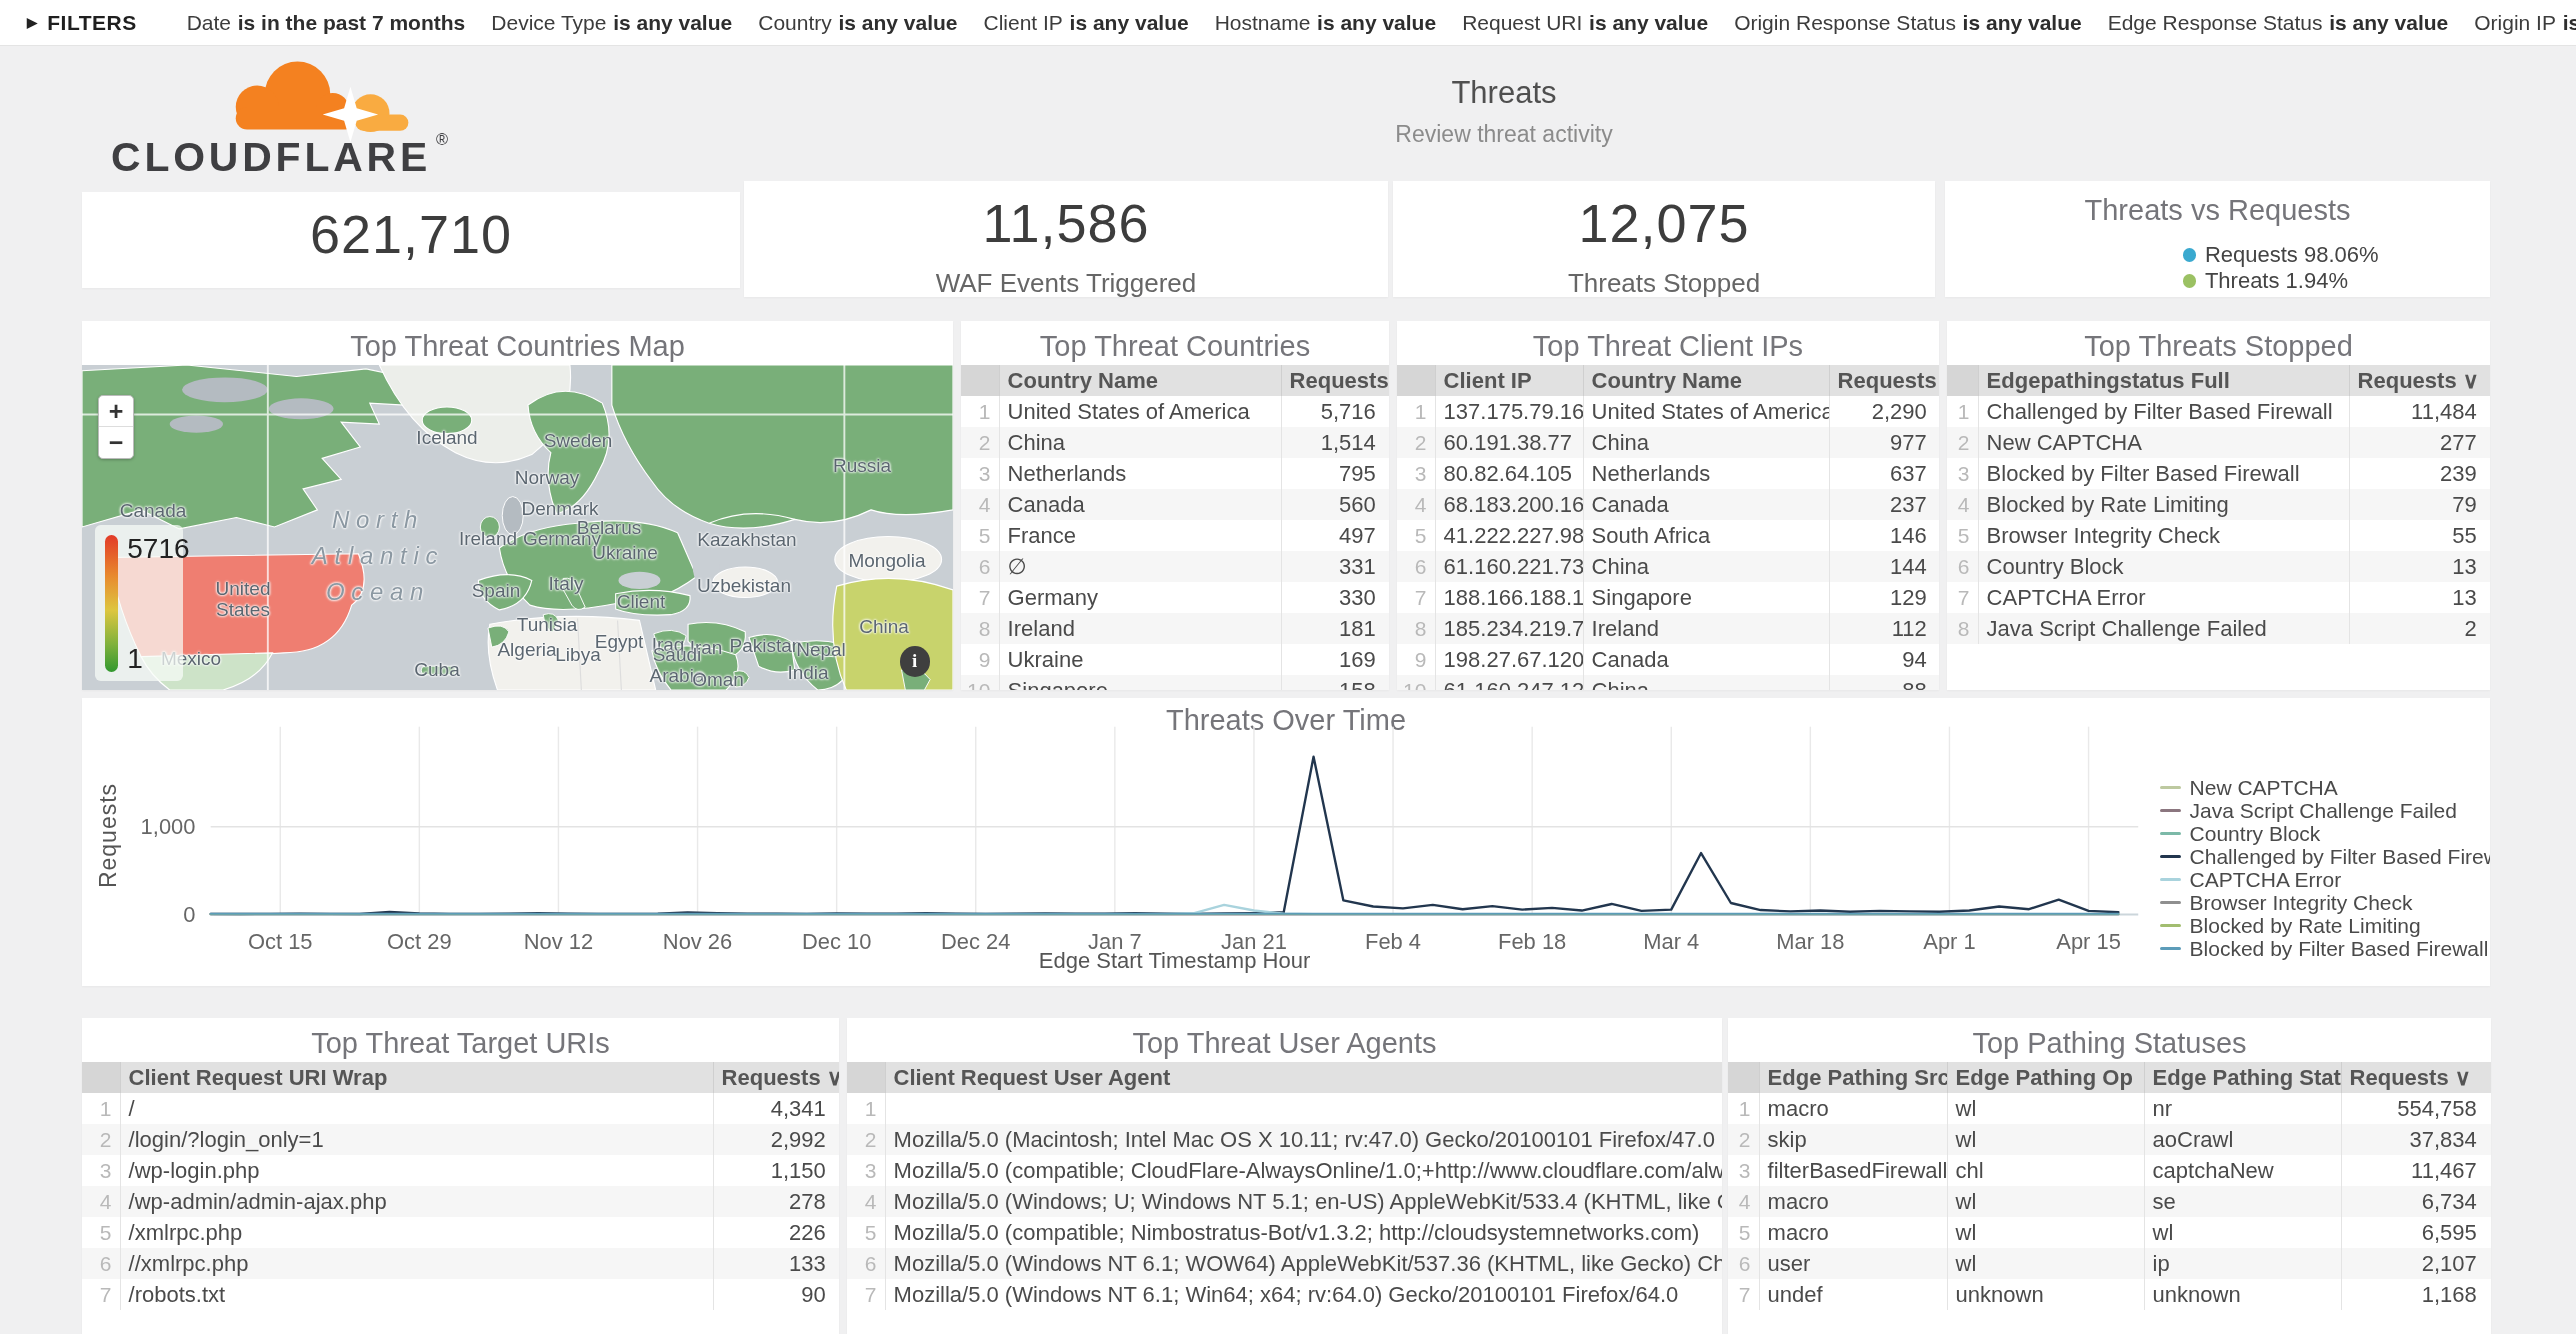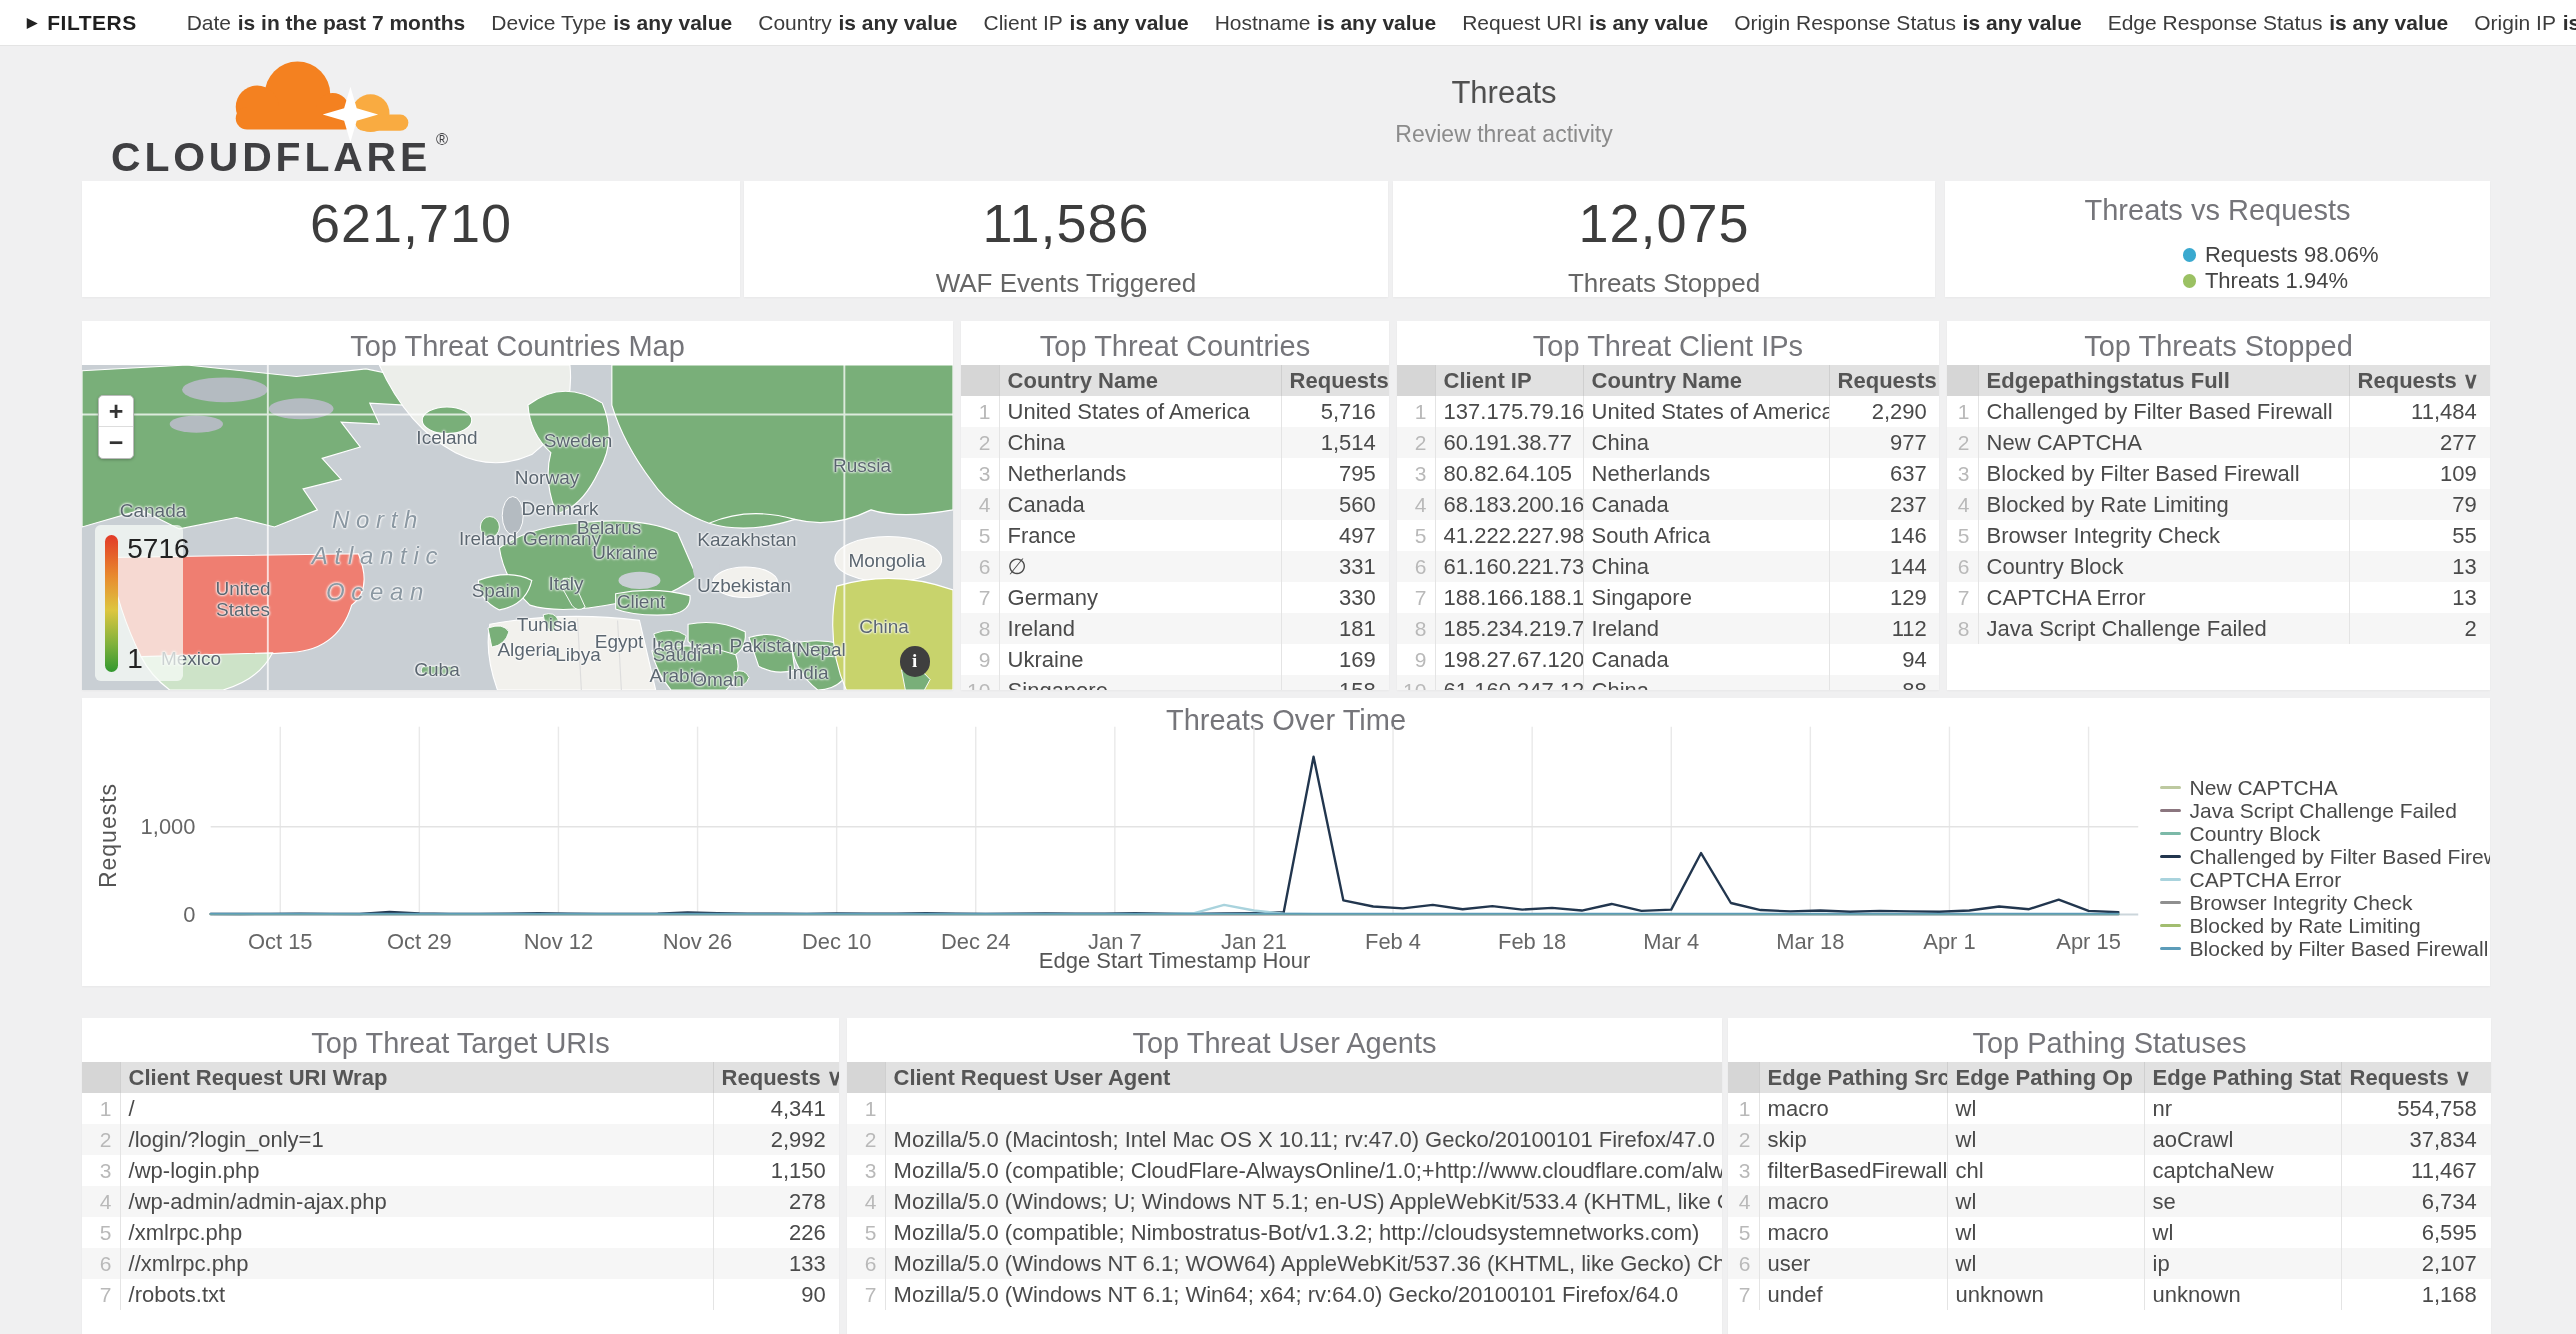--- a/index.html
+++ b/index.html
@@ -99,21 +99,21 @@
     </g>
     <text x="2" y="93" font-family="Liberation Sans, sans-serif" font-weight="bold" font-size="32" letter-spacing="3" fill="#3f3f42" textLength="254" lengthAdjust="spacingAndGlyphs">CLOUDFLARE</text>
     <text x="260" y="72" font-size="13" fill="#3f3f42">®</text>
   </svg>
   <div class="title-block">
     <div class="page-title">Threats</div>
     <div class="page-subtitle">Review threat activity</div>
   </div>
 </div>
 
-<div class="card" style="left:82px;top:181px;width:658px;height:116px">
+<div class="card" style="left:82px;top:192px;width:658px;height:96px">
   <div class="stat-num">621,710</div>
 </div>
 <div class="card" style="left:744px;top:181px;width:644px;height:116px">
   <div class="stat-num">11,586</div>
   <div class="stat-label">WAF Events Triggered</div>
 </div>
 <div class="card" style="left:1393px;top:181px;width:542px;height:116px">
   <div class="stat-num">12,075</div>
   <div class="stat-label">Threats Stopped</div>
 </div>
@@ -386,21 +386,21 @@
         <div class="tcell num" style="width: 141px; flex: 0 0 141px;">11,484</div>
       </div>
       <div class="trow even">
         <div class="tcell rank" style="width: 31px; flex: 0 0 31px;">2</div>
         <div class="tcell" style="width: 371px; flex: 0 0 371px;">New CAPTCHA</div>
         <div class="tcell num" style="width: 141px; flex: 0 0 141px;">277</div>
       </div>
       <div class="trow odd">
         <div class="tcell rank" style="width: 31px; flex: 0 0 31px;">3</div>
         <div class="tcell" style="width: 371px; flex: 0 0 371px;">Blocked by Filter Based Firewall</div>
-        <div class="tcell num" style="width: 141px; flex: 0 0 141px;">109</div>
+        <div class="tcell num" style="width: 141px; flex: 0 0 141px;">239</div>
       </div>
       <div class="trow even">
         <div class="tcell rank" style="width: 31px; flex: 0 0 31px;">4</div>
         <div class="tcell" style="width: 371px; flex: 0 0 371px;">Blocked by Rate Limiting</div>
         <div class="tcell num" style="width: 141px; flex: 0 0 141px; padding-left: 36px;">79</div>
       </div>
       <div class="trow odd">
         <div class="tcell rank" style="width: 31px; flex: 0 0 31px;">5</div>
         <div class="tcell" style="width: 371px; flex: 0 0 371px;">Browser Integrity Check</div>
         <div class="tcell num" style="width: 141px; flex: 0 0 141px;">55</div>

